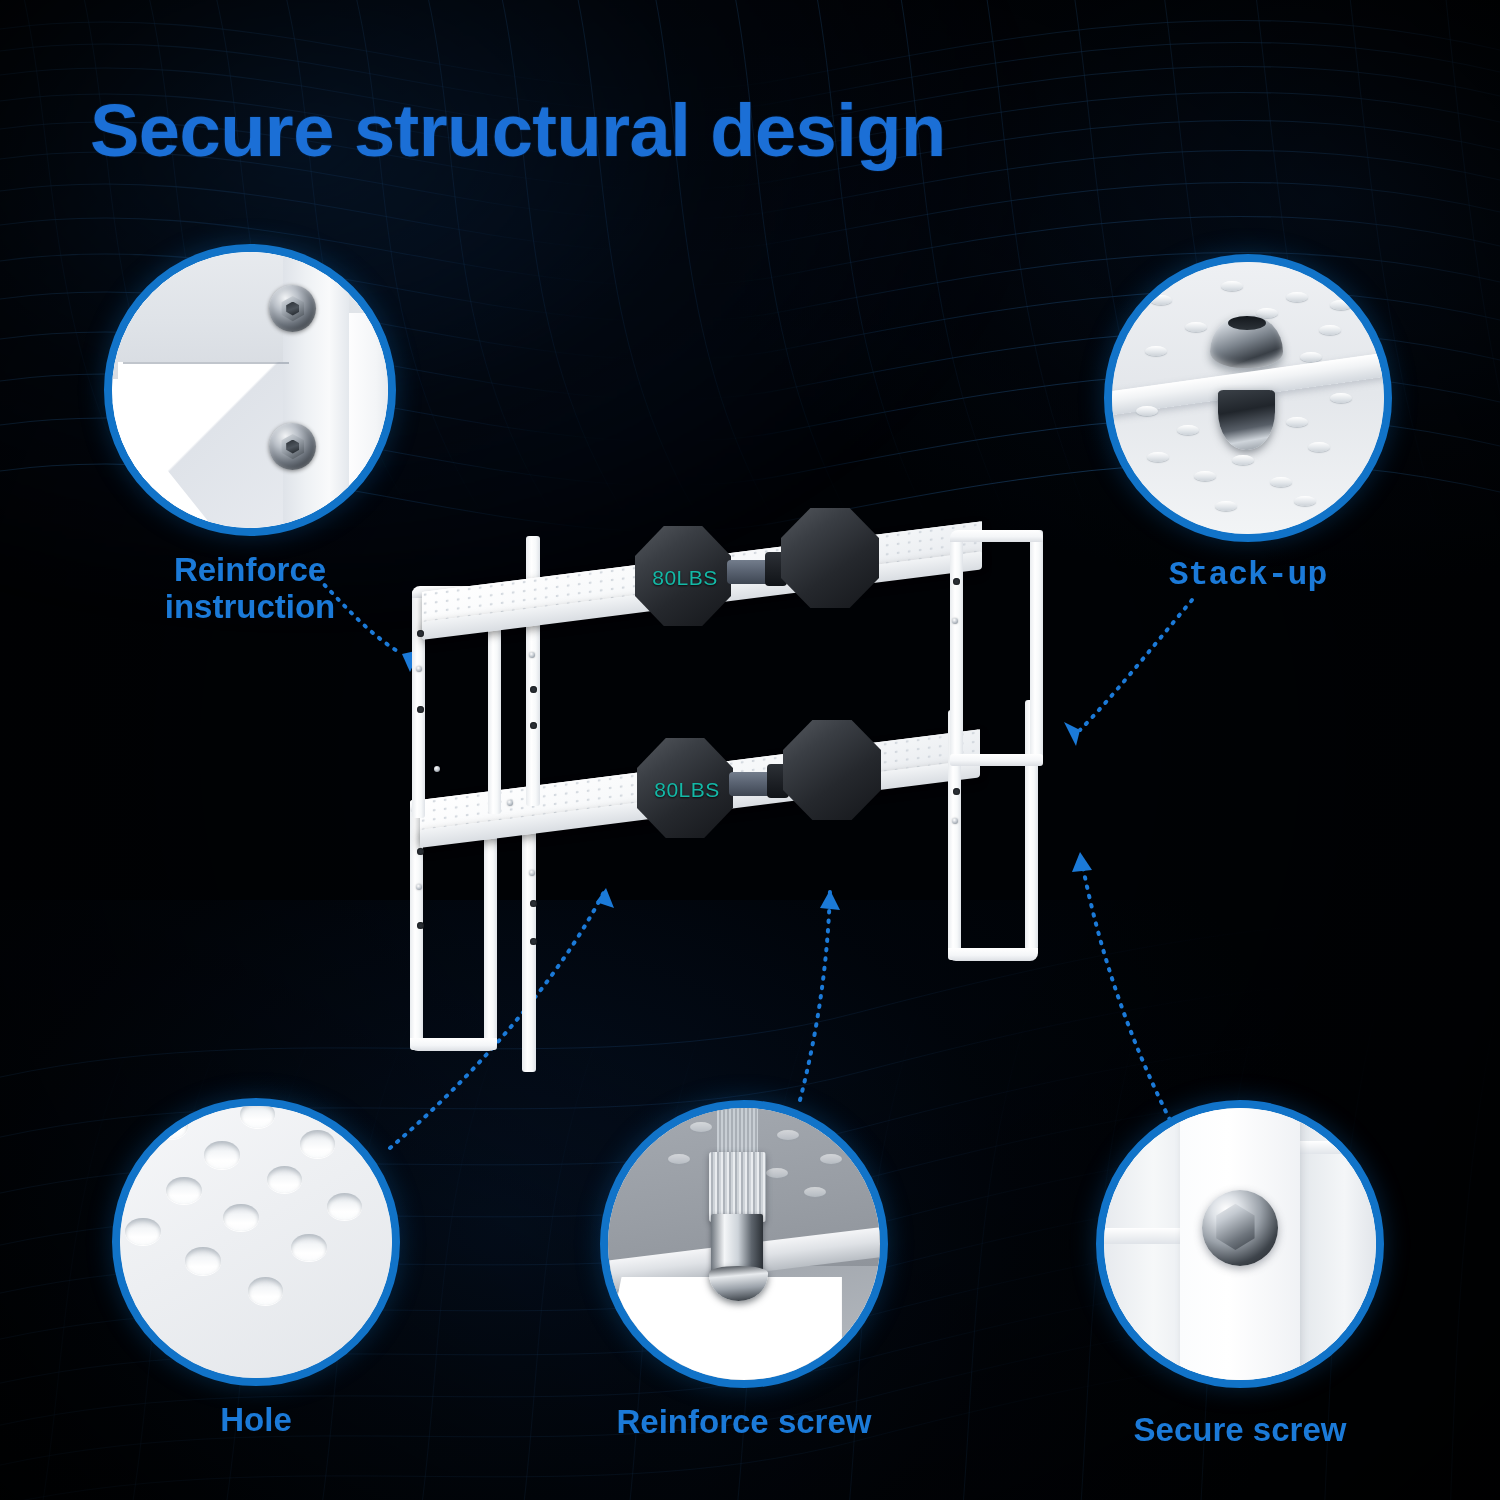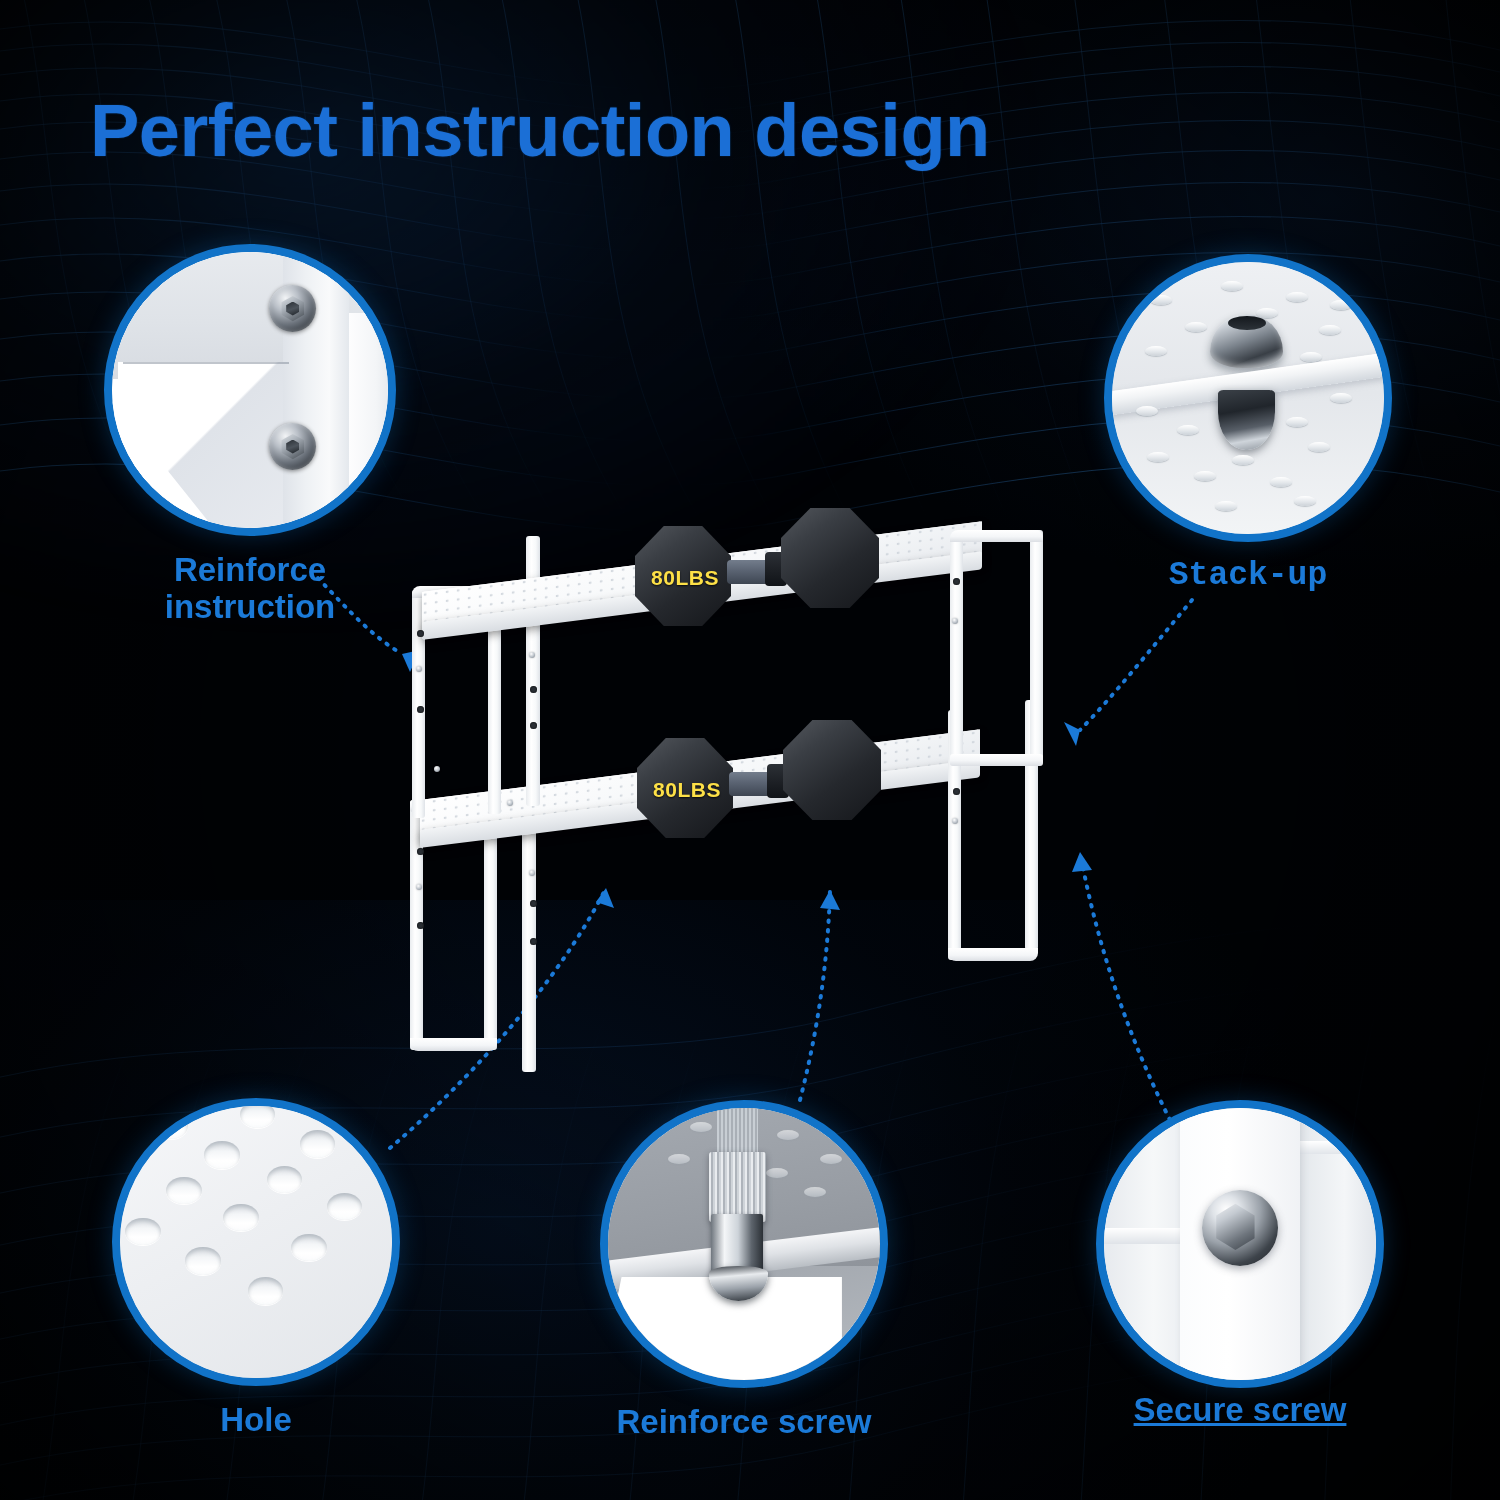--- a/index.html
+++ b/index.html
@@ -179,21 +179,21 @@
 
   
   .db{position:absolute;}
   .db-head{
     position:absolute;
     background:linear-gradient(145deg,#54585e 0%,#3a3e44 28%,#25282d 60%,#15171b 100%);
     clip-path:polygon(30% 0%,70% 0%,100% 30%,100% 70%,70% 100%,30% 100%,0% 70%,0% 30%);
     box-shadow:0 6px 14px rgba(0,0,0,.6);
   }
   .db-label{
-    position:absolute;color:#fde047;font-weight:bold;letter-spacing:.5px;
+    position:absolute;color:#14b8a6;font-weight:normal;letter-spacing:.5px;
     text-shadow:0 1px 2px rgba(0,0,0,.8);
   }
   .db-grip{position:absolute;border-radius:4px;
     background:linear-gradient(180deg,#737d8c 0%,#5a6372 45%,#3e4652 100%);}
   .db-collar{position:absolute;border-radius:4px;
     background:linear-gradient(180deg,#2c3036 0%,#1b1e23 60%,#101317 100%);}
 
   
   .connectors{position:absolute;inset:0;pointer-events:none;}
 </style>
@@ -282,21 +282,21 @@
         <path d="M1324 1520 C 1332 1340 1336 1180 1378 1000"></path>
         <path d="M1450 1520 C 1456 1340 1462 1180 1498 1000"></path>
       </g>
     </svg>
     <div class="bg-glow-a"></div>
     <div class="bg-glow-b"></div>
     <div class="bg-glow-c"></div>
     <div class="bg-vignette"></div>
   </div>
 
-  <div class="title">Perfect instruction design</div>
+  <div class="title">Secure structural design</div>
 
   <svg class="connectors" width="1500" height="1500" viewBox="0 0 1500 1500">
     <g stroke="#1b7ad8" stroke-width="4" fill="none" stroke-linecap="round" stroke-dasharray="1.5 8">
 
       <path d="M318 578 C 350 612 372 636 402 654"></path>
 
       <path d="M1192 600 C 1150 650 1110 700 1080 730"></path>
 
       <path d="M390 1148 C 470 1080 560 980 606 888"></path>
 
@@ -493,16 +493,16 @@
         <div class="sc-secure">
           <div class="sec-postL"></div>
           <div class="sec-postR"></div>
           <div class="sec-ledge"></div>
           <div class="sec-ledge2"></div>
           <div class="sec-postM"></div>
           <div class="sec-screw"></div>
         </div>
       </div>
     </div>
-    <div class="cl-label" style="left:-16px;top:292px;text-decoration:underline;">Secure screw</div>
+    <div class="cl-label" style="left:-16px;top:312px;">Secure screw</div>
   </div>
 
 </div>
 
 </body></html>

